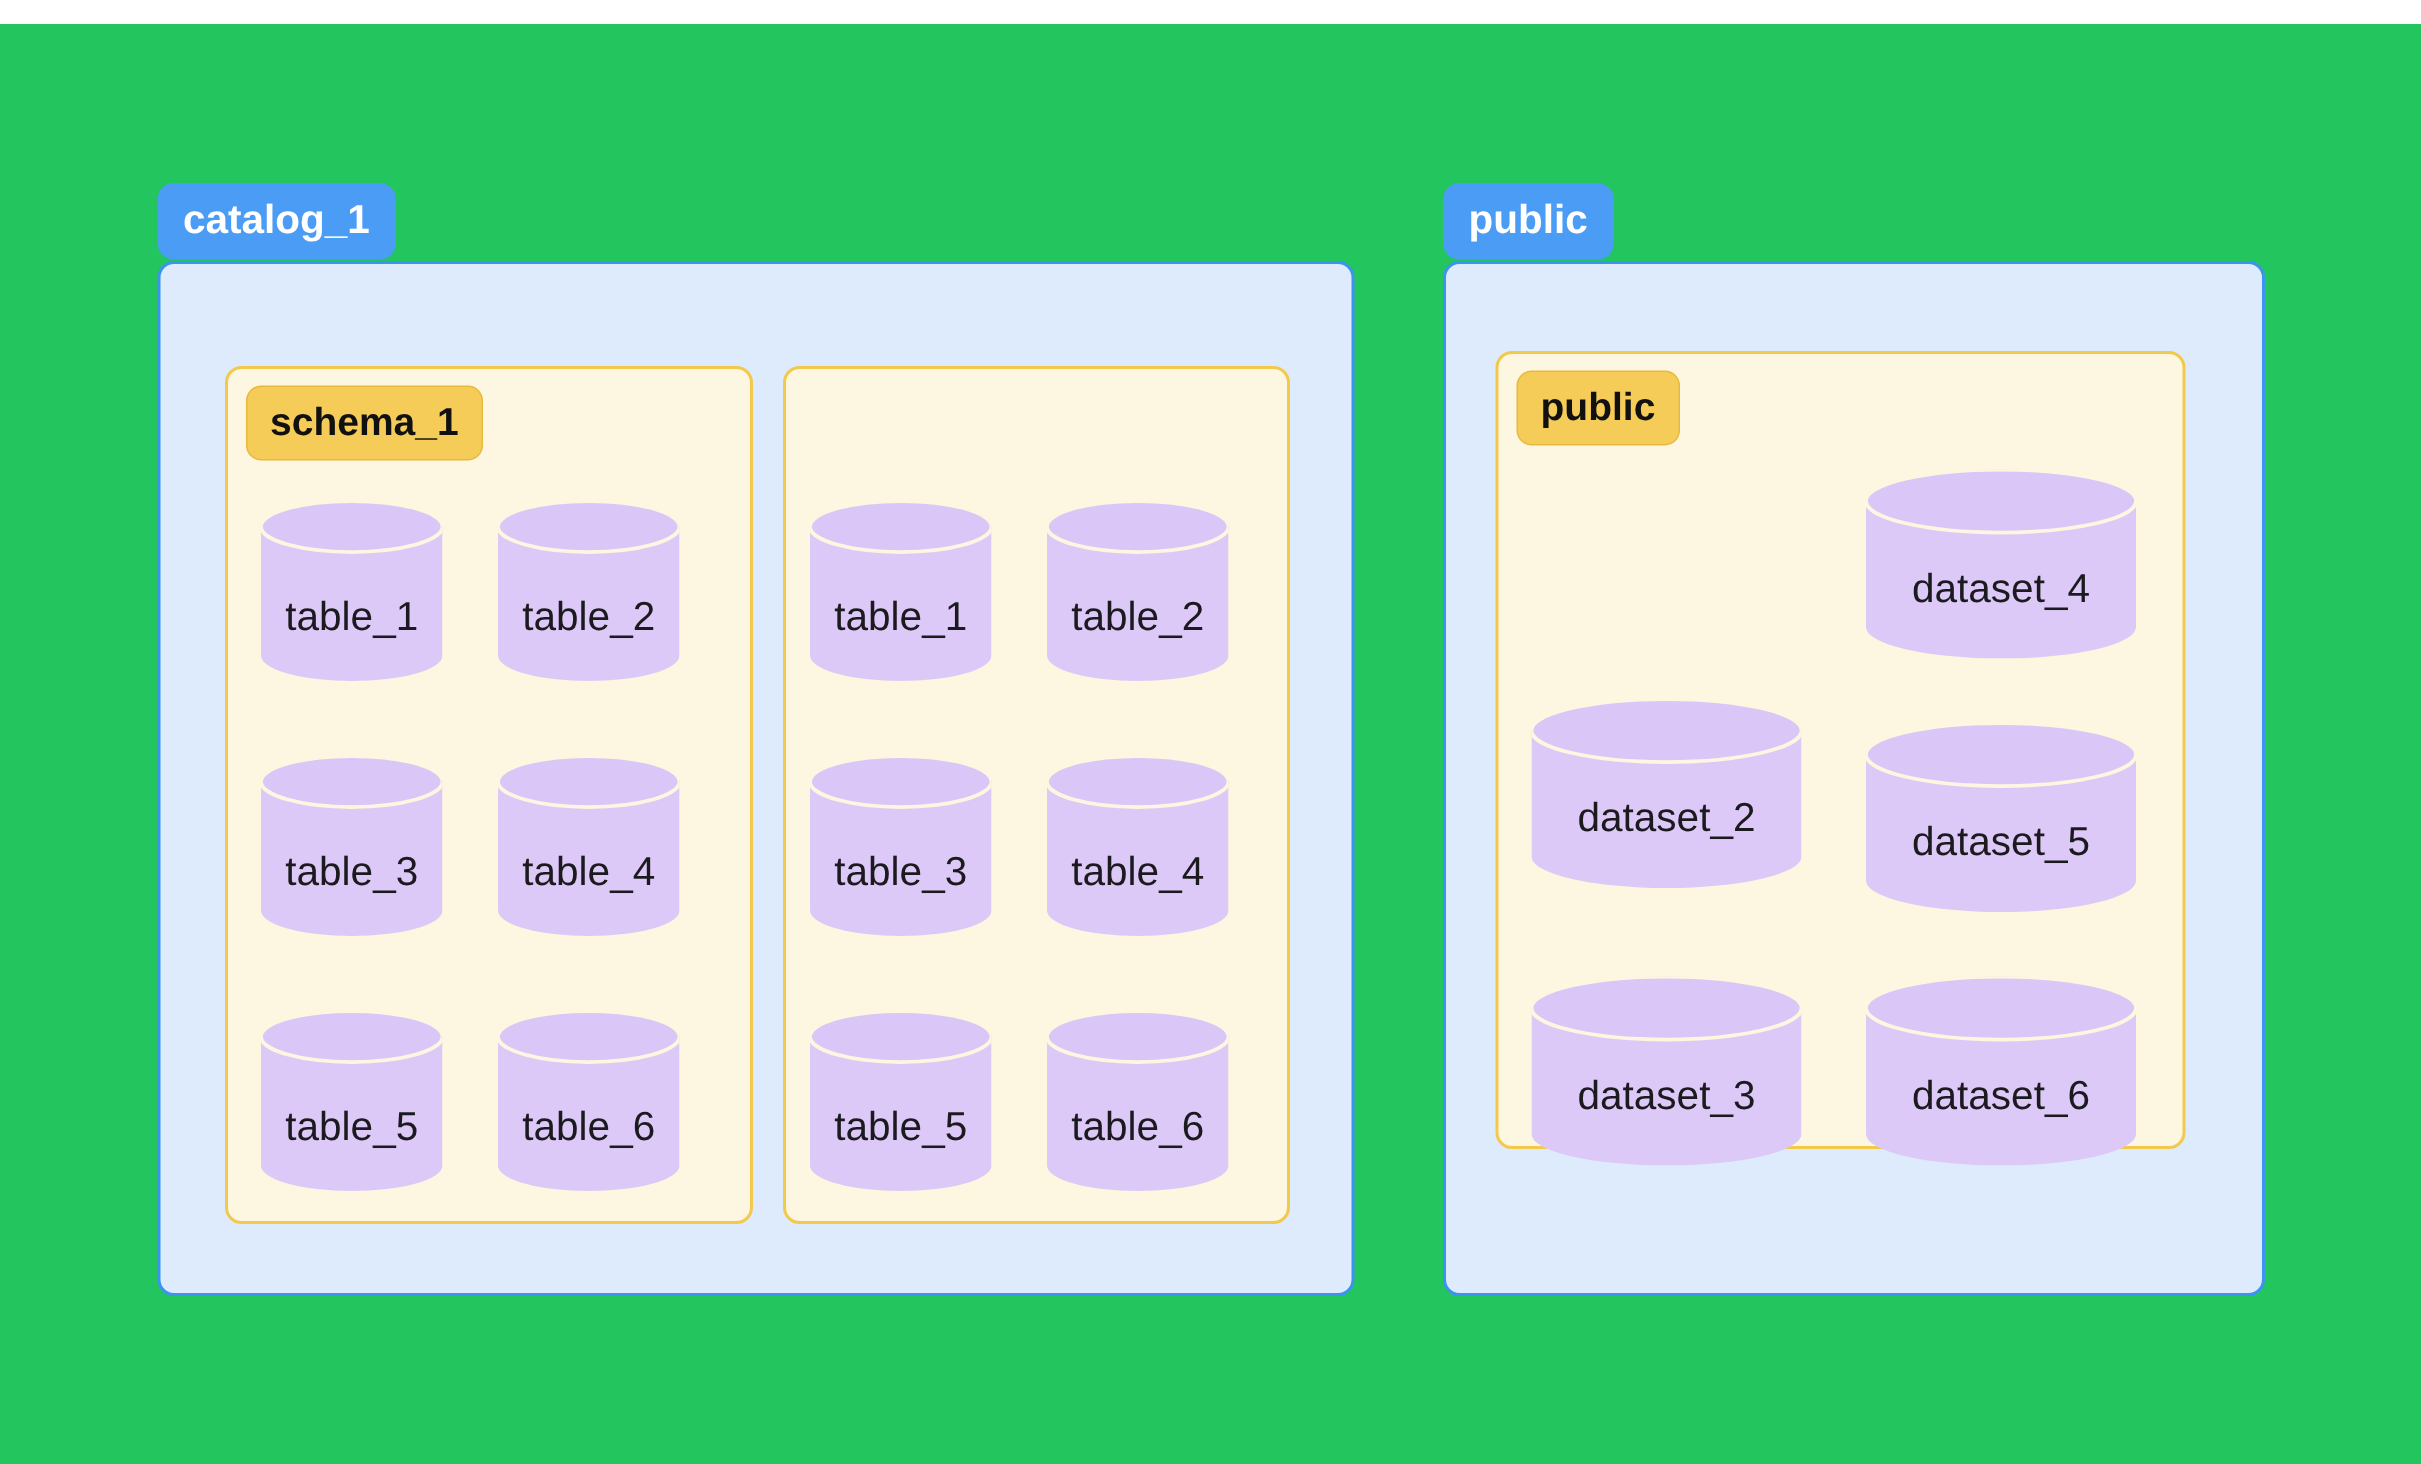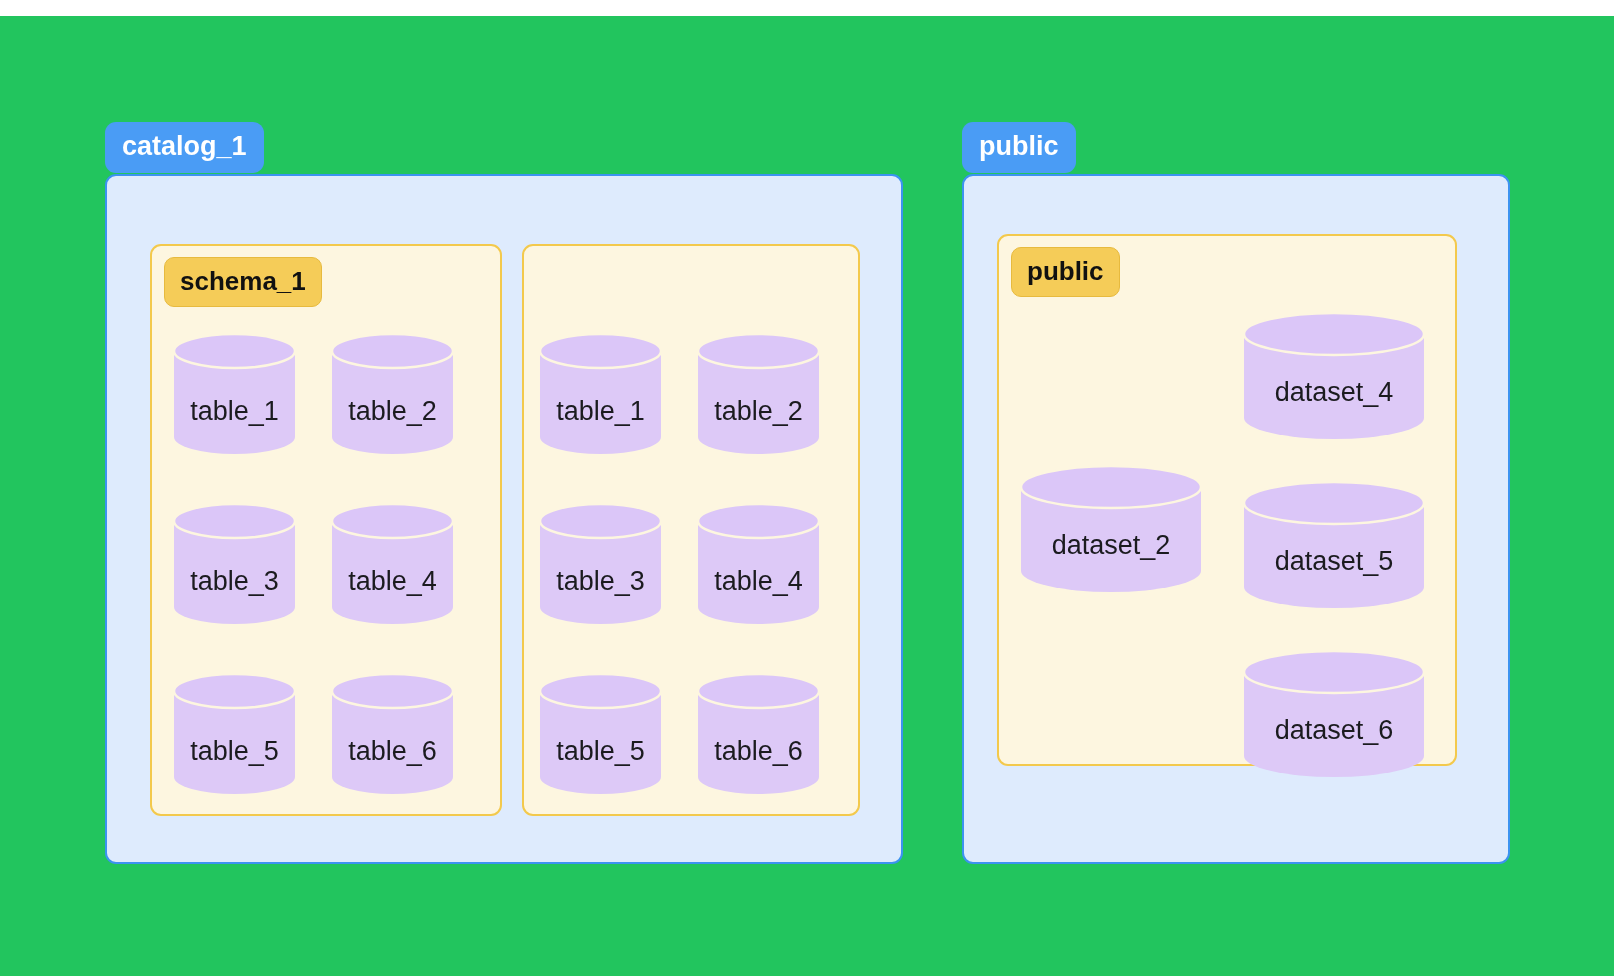--- a/index.html
+++ b/index.html
@@ -222,20 +222,27 @@
         </div>
 
         <div class="cyl" style="left:245px; top:246px; width:180px; height:126px;">
           <svg class="cyl-svg" width="180" height="126" viewBox="0 0 180 126">
             <path d="M0,21 L0,105 A90,21 0 0,0 180,105 L180,21 Z" fill="#DDC9F7"></path>
             <ellipse cx="90" cy="21" rx="90" ry="21" fill="#DBC6F8" stroke="#FDF6E0" stroke-width="2.5"></ellipse>
           </svg>
           <div class="cyl-label" style="top:66px;">dataset_5</div>
         </div>
 
+        <div class="cyl" style="left:22px; top:415px; width:180px; height:126px;">
+          <svg class="cyl-svg" width="180" height="126" viewBox="0 0 180 126">
+            <path d="M0,21 L0,105 A90,21 0 0,0 180,105 L180,21 Z" fill="#DDC9F7"></path>
+            <ellipse cx="90" cy="21" rx="90" ry="21" fill="#DBC6F8" stroke="#FDF6E0" stroke-width="2.5"></ellipse>
+          </svg>
+          <div class="cyl-label" style="top:66px;">dataset_3</div>
+        </div>
 
         <div class="cyl" style="left:245px; top:415px; width:180px; height:126px;">
           <svg class="cyl-svg" width="180" height="126" viewBox="0 0 180 126">
             <path d="M0,21 L0,105 A90,21 0 0,0 180,105 L180,21 Z" fill="#DDC9F7"></path>
             <ellipse cx="90" cy="21" rx="90" ry="21" fill="#DBC6F8" stroke="#FDF6E0" stroke-width="2.5"></ellipse>
           </svg>
           <div class="cyl-label" style="top:66px;">dataset_6</div>
         </div>
       </div>
 

